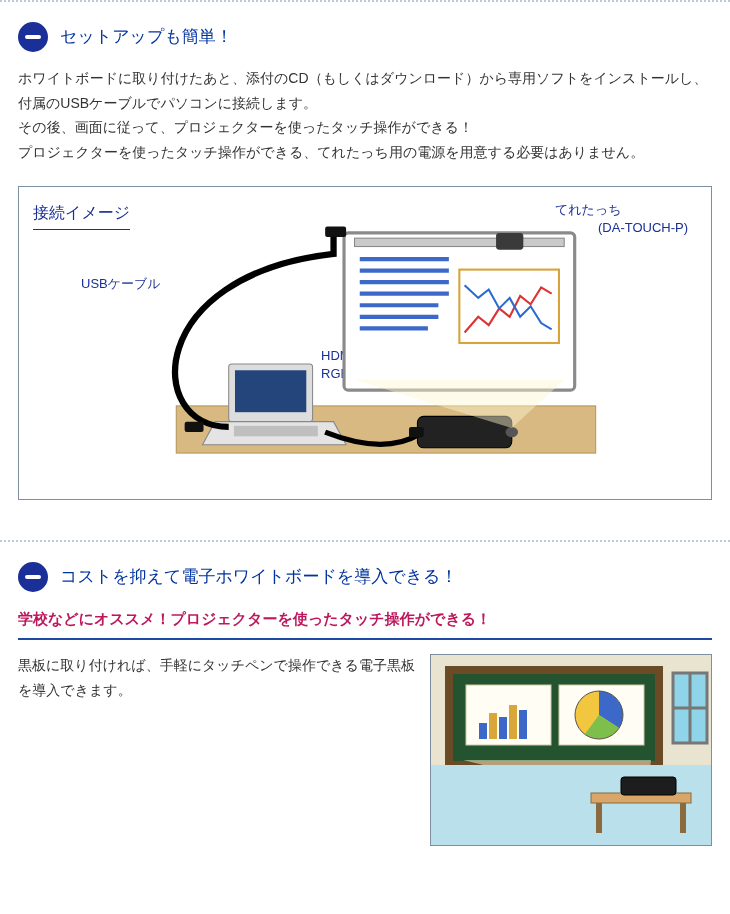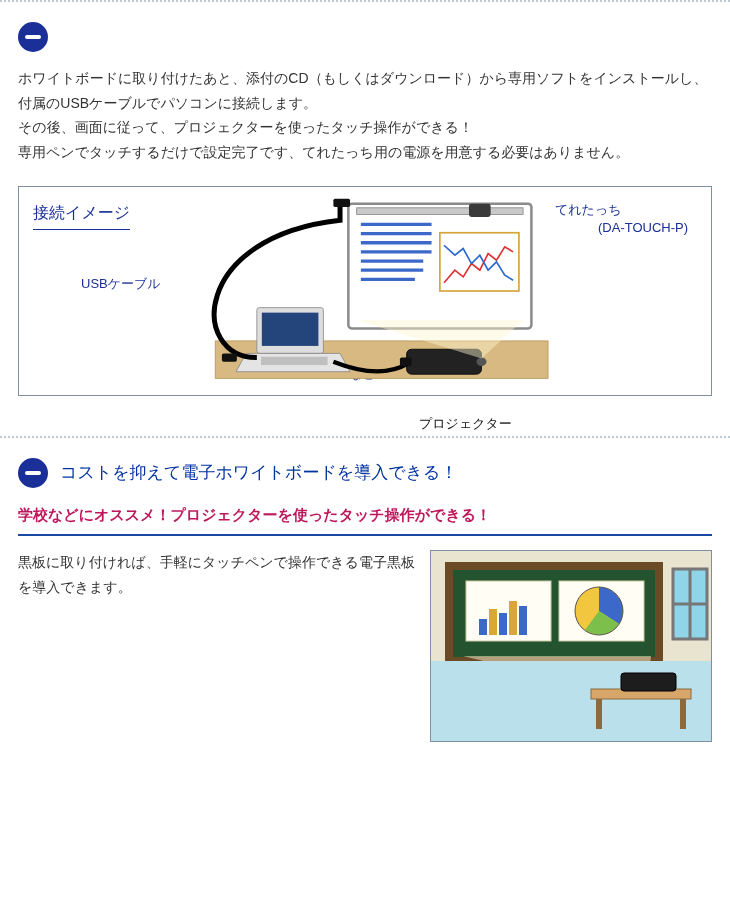--- a/index.html
+++ b/index.html
@@ -45,21 +45,21 @@
     font-size:17px;
     font-weight:400;
   }
   .body-text{margin:0 10px 22px 10px;}
   .body-text p{margin:0;}
   .diagram-box{
     margin:0 10px;
     border:1px solid var(--border);
     padding:12px 14px 8px 14px;
     position:relative;
-    height:210px;
+    height:314px;
     box-sizing:border-box;
     background:#fff;
   }
   .diagram-title{
     color:var(--blue);
     font-size:16px;
     border-bottom:1px solid var(--blue);
     display:inline-block;
     padding-bottom:2px;
     font-weight:400;
@@ -85,45 +85,47 @@
     font-size:15px;
     margin:0 10px 4px 10px;
     padding-bottom:6px;
     border-bottom:2px solid #1b49a3;
   }
   .two-col{
     display:flex;
     gap:9px;
     margin:14px 10px 0 10px;
     align-items:flex-start;
+    font-family:Liberation Serif, serif;
   }
   .two-col .txt{flex:1;font-size:14px;}
   .two-col .pic{
     flex:0 0 280px;
     height:190px;
     border:1px solid var(--border);
     position:relative;
     overflow:hidden;
     background:#b9e0eb;
   }
   .pic svg{position:absolute;inset:0;}
 </style>
 </head>
 <body>
 
 <div class="section dotted-top">
 
   <div class="sec-head">
     <span class="minus-disc"></span>
+    <span class="sec-title">セットアップも簡単！</span>
   </div>
 
   <div class="body-text">
     <p>ホワイトボードに取り付けたあと、添付のCD（もしくはダウンロード）から専用ソフトをインストールし、付属のUSBケーブルでパソコンに接続します。</p>
     <p>その後、画面に従って、プロジェクターを使ったタッチ操作ができる！</p>
-    <p>専用ペンでタッチするだけで設定完了です、てれたっち用の電源を用意する必要はありません。</p>
+    <p>プロジェクターを使ったタッチ操作ができる、てれたっち用の電源を用意する必要はありません。</p>
   </div>
 
   <div class="diagram-box">
     <span class="diagram-title">接続イメージ</span>
 
     
     <span class="label" style="left:62px;top:88px;">USBケーブル</span>
     <span class="label" style="left:302px;top:160px;white-space:pre;">HDMIや
 RGBなど</span>
     <span class="black-label" style="left:400px;top:226px;">プロジェクター</span>

